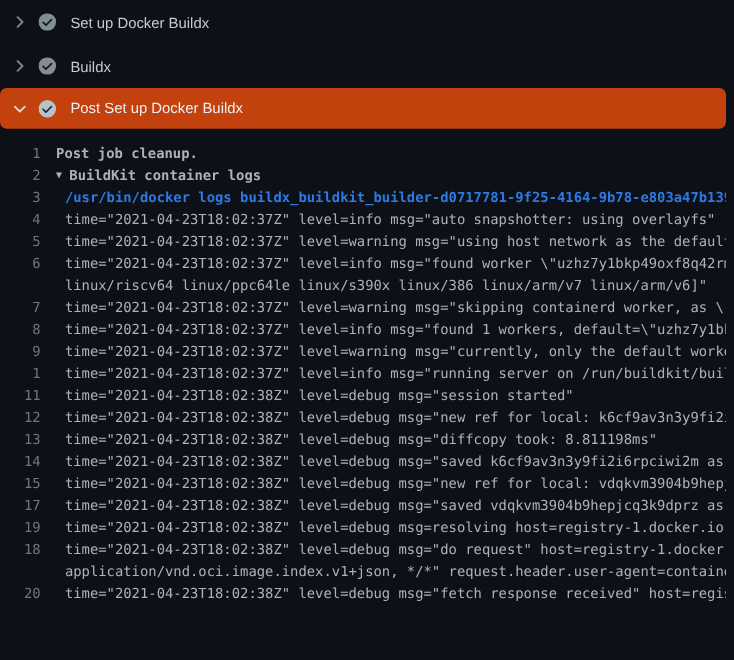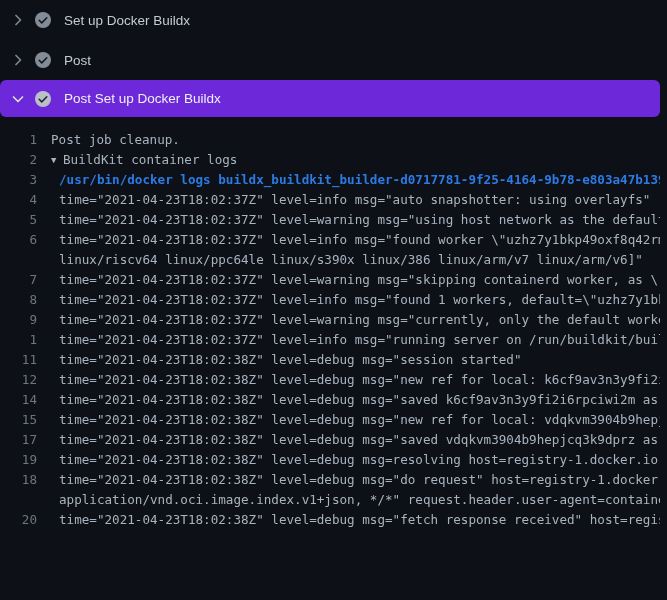--- a/index.html
+++ b/index.html
@@ -25,21 +25,21 @@
     display: flex; align-items: center; justify-content: center;
     color: #7d8590;
   }
   .step .check { width: 16px; height: 16px; flex: none; margin-left: 9px; display: flex; }
   .step .check circle { fill: #848d97; }
   .step .check .tick { fill: #10161d; }
   .step-label { margin-left: 13px; font-size: 13.5px; color: #c3cbd3; }
 
   .step.expanded {
     height: 37px;
-    background: #6d28d9;
+    background: #c2410c;
     border-radius: 6px;
   }
   .step.expanded .chev { color: #d7dde3; }
   .step.expanded .check circle { fill: #b9c0c8; }
   .step.expanded .check .tick { fill: #1c232b; }
   .step.expanded .step-label { color: #eef1f4; }
 
   
   .log {
     padding-top: 13px;
@@ -53,21 +53,21 @@
     white-space: pre;
     overflow: hidden;
   }
   .logline .num {
     width: 37px; flex: none;
     text-align: right;
     color: #6e7681;
     cursor: pointer;
   }
   .logline .txt { margin-left: 22px; }
-  .logline.indent-0 .txt { margin-left: 14px; }
+  .logline.indent-0 .txt { margin-left: 14px; font-weight: bold; }
   .logline.cont .num { visibility: hidden; }
   .logline.cont .txt { }
   .logline.cmd .txt { color: #2d7ae5; font-weight: bold; }
   .tri {
     display: inline-block; width: 12px;
     margin-left: 14px;
     font-size: 9px;
     color: #a9b3bf;
   }
   .logline.group .txt { margin-left: 0; }
@@ -97,21 +97,21 @@
       <svg width="16" height="16" viewBox="0 0 16 16">
         <path class="chev-path" fill="none" stroke="currentColor" stroke-width="1.7" stroke-linecap="round" stroke-linejoin="round" d="M6 3.5 10.5 8 6 12.5"></path>
       </svg>
     </span>
     <span class="check">
       <svg width="16" height="16" viewBox="0 0 16 16">
         <circle cx="8" cy="8" r="8"></circle>
         <path class="tick" d="M11.28 5.28a.75.75 0 0 1 1.06 1.06l-5.06 5.06a.75.75 0 0 1-1.06 0L3.66 8.84a.75.75 0 1 1 1.06-1.06l2.03 2.03 4.53-4.53Z"></path>
       </svg>
     </span>
-    <span class="step-label">Post</span>
+    <span class="step-label">Buildx</span>
   </div>
 
 
   <div class="step expanded">
     <span class="chev">
       <svg width="16" height="16" viewBox="0 0 16 16">
         <path class="chev-path" fill="none" stroke="currentColor" stroke-width="1.7" stroke-linecap="round" stroke-linejoin="round" d="M3.5 6 8 10.5 12.5 6"></path>
       </svg>
     </span>
     <span class="check">
@@ -182,20 +182,24 @@
   <div class="logline indent-1">
     <span class="num">11</span>
     <span class="txt">time="2021-04-23T18:02:38Z" level=debug msg="session started"</span>
   </div>
 
   <div class="logline indent-1">
     <span class="num">12</span>
     <span class="txt">time="2021-04-23T18:02:38Z" level=debug msg="new ref for local: k6cf9av3n3y9fi2i6rpci</span>
   </div>
 
+  <div class="logline indent-1">
+    <span class="num">13</span>
+    <span class="txt">time="2021-04-23T18:02:38Z" level=debug msg="diffcopy took: 8.811198ms"</span>
+  </div>
 
   <div class="logline indent-1">
     <span class="num">14</span>
     <span class="txt">time="2021-04-23T18:02:38Z" level=debug msg="saved k6cf9av3n3y9fi2i6rpciwi2m as local</span>
   </div>
 
   <div class="logline indent-1">
     <span class="num">15</span>
     <span class="txt">time="2021-04-23T18:02:38Z" level=debug msg="new ref for local: vdqkvm3904b9hepjcq3k9</span>
   </div>

